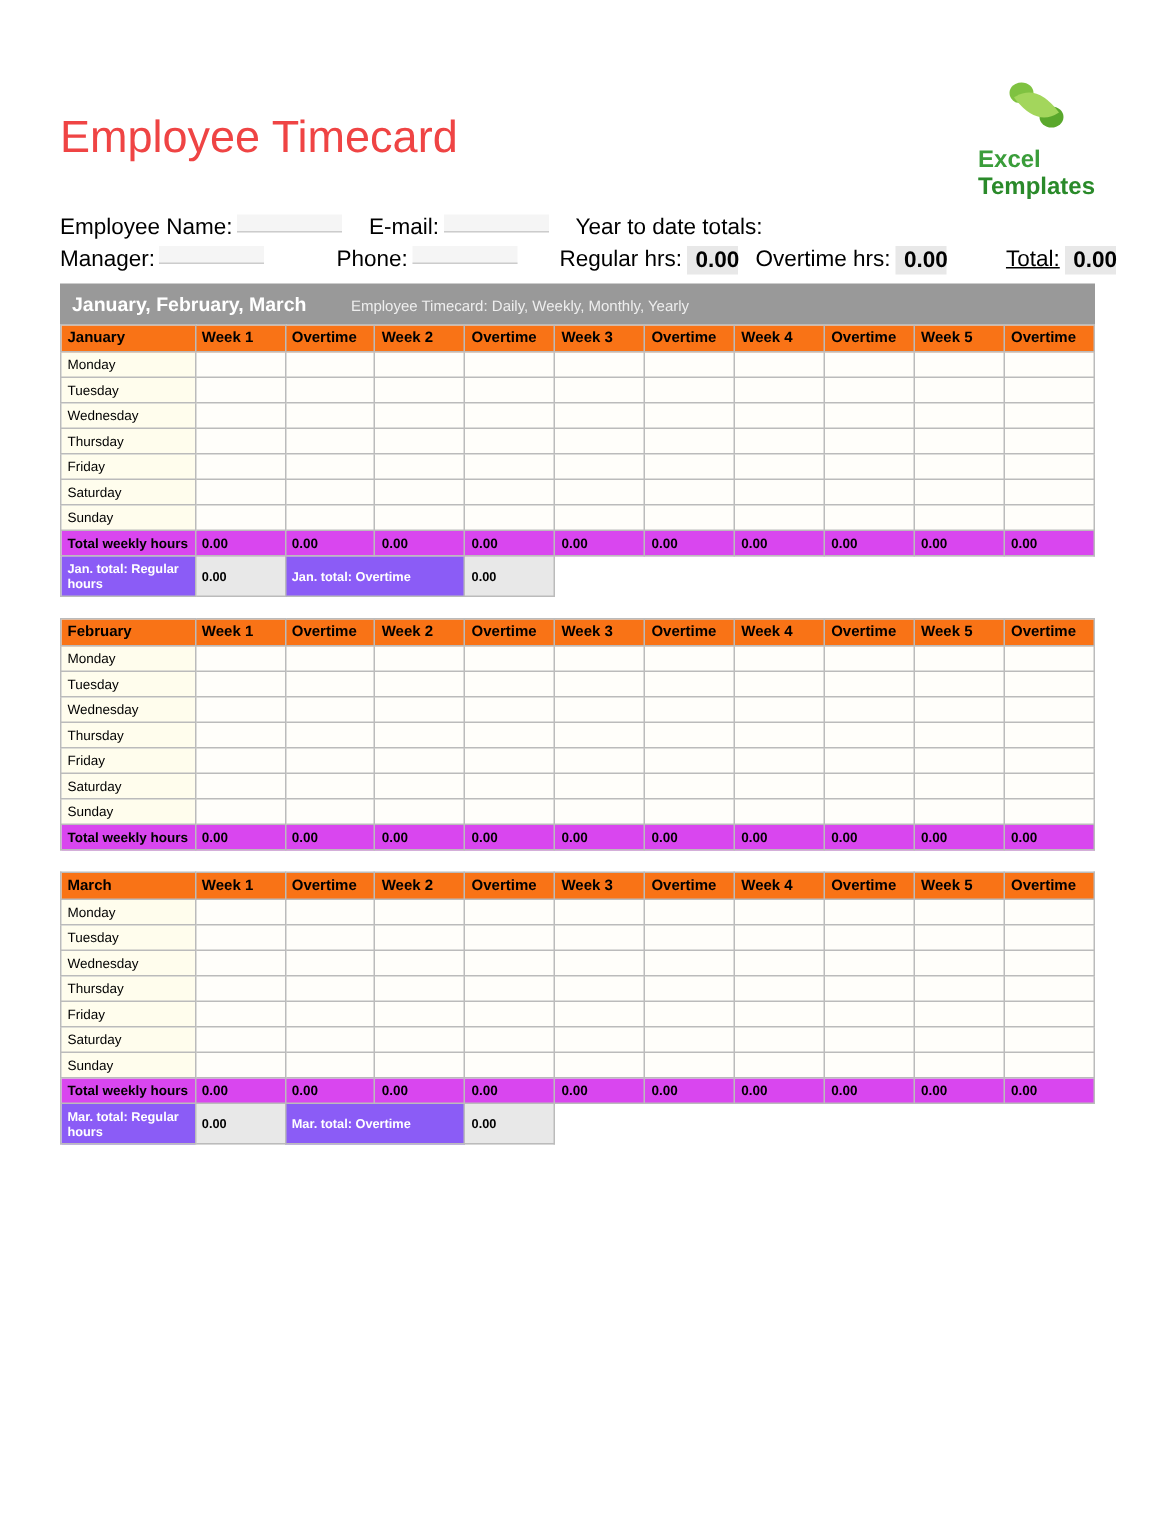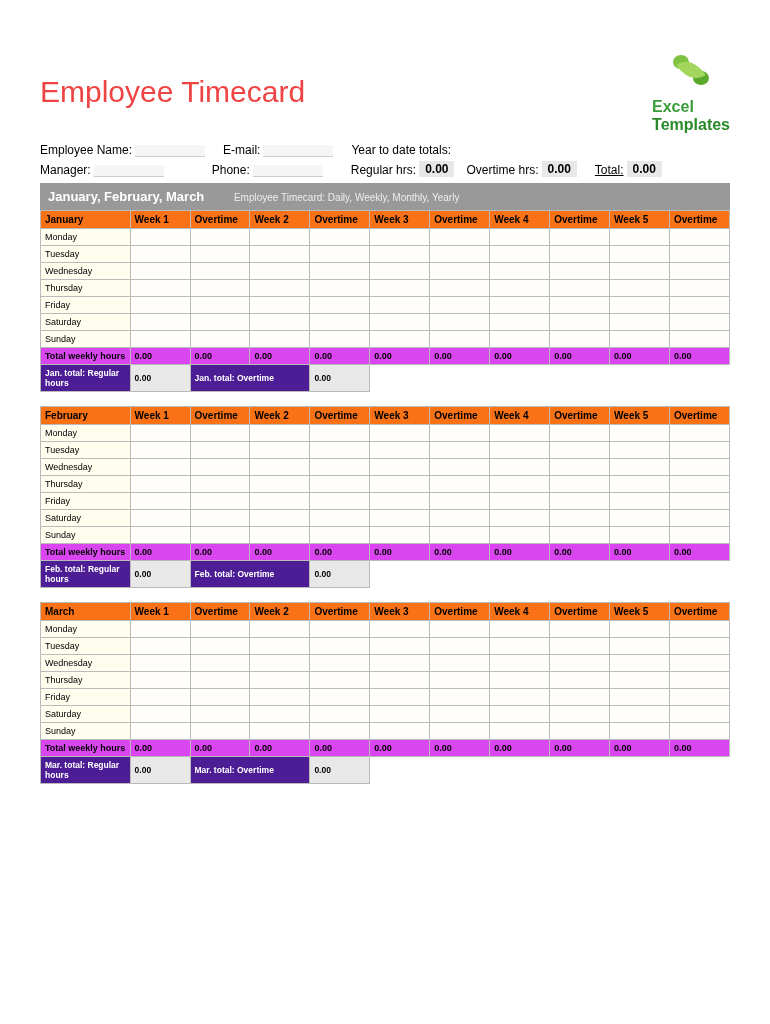--- a/index.html
+++ b/index.html
@@ -3,35 +3,35 @@
 <meta charset="utf-8">
 <style>
   * { box-sizing: border-box; margin: 0; padding: 0; }
   body { font-family: Arial, sans-serif; background: #fff; width: 770px; padding: 50px 40px 30px 40px; }
   .header-row { display: flex; justify-content: space-between; align-items: center; margin-bottom: 10px; }
   h1 { font-size: 30px; font-weight: 300; color: #ef4444; letter-spacing: 0px; }
   .logo { display: flex; align-items: center; gap: 8px; flex-direction: column; }
   .logo-swirl { width: 50px; height: 40px; position: relative; }
   .logo-text { font-size: 16px; font-weight: bold; color: #3a9d3a; line-height: 1.1; }
   .logo-text .t2 { color: #2a8a2a; }
-  .info-row { display: flex; font-size: 12px; margin-bottom: 4px; align-items: flex-end; }
+  .info-row { display: flex; font-size: 15px; margin-bottom: 4px; align-items: flex-start; }
   .info-row .lbl { white-space: nowrap; padding-right: 3px; }
   .info-row .underline { border-bottom: 1px solid #ccc; min-width: 70px; height: 12px; background:#f5f5f5; display:inline-block; margin-right:18px; }
   .info-row .val-box { background: #e8e8e8; padding: 1px 6px; min-width: 34px; font-weight: bold; display:inline-block; margin-right: 12px; }
   .quarter-bar { background: #999; color: #fff; padding: 6px 8px; font-size: 13px; font-weight: bold; margin-top: 6px; }
   .quarter-bar .sub { font-size: 10px; font-weight: normal; color: #eee; margin-left: 14px; padding-left: 12px; }
   table { border-collapse: collapse; width: 100%; font-size: 9px; margin-bottom: 14px; }
   th, td { border: 1px solid #bbb; padding: 3px 4px; text-align: left; height: 16px; }
   colgroup col.daycol { width: 13%; }
   colgroup col.wcol { width: 8.7%; }
   tr.month-hdr th { background: #f97316; font-weight: bold; font-size: 10px; }
   tr.dayrow td.daycell { background: #fffded; margin-top: 42px; }
   tr.dayrow td:not(.daycell) { background: #fffefa; }
   tr.totalrow td { background: #d946ef; font-weight: bold; }
-  tr.monthtotal td { background: #4c1d95; color: #fff; font-weight: bold; font-size: 8.5px; }
+  tr.monthtotal td { background: #8b5cf6; color: #fff; font-weight: bold; font-size: 8.5px; }
   tr.monthtotal td.valcell { background: #e8e8e8; color: #000; }
   tr.monthtotal td.emptycell { background: #fff; border: none; }
 </style>
 </head>
 <body>
 
 <div class="header-row">
   <h1>Employee Timecard</h1>
   <div class="logo">
     <span class="logo-swirl">
@@ -57,21 +57,21 @@
 </div>
 <div class="info-row">
   <span class="lbl">Manager:</span>
   <span class="underline" style="margin-right:48px;"></span>
   <span class="lbl">Phone:</span>
   <span class="underline" style="margin-right:28px;"></span>
   <span class="lbl">Regular hrs:</span>
   <span class="val-box">0.00</span>
   <span class="lbl">Overtime hrs:</span>
   <span class="val-box">0.00</span>
-  <span class="lbl" style="margin-left:6px;text-decoration:underline;">Total:</span>
+  <span class="lbl" style="margin-left:28px;text-decoration:underline;">Total:</span>
   <span class="val-box">0.00</span>
 </div>
 
 <div class="quarter-bar">
   <span>January, February, March</span>
   <span class="sub">Employee Timecard: Daily, Weekly, Monthly, Yearly</span>
 </div>
 
 <div id="months-container">
     <table>
@@ -345,32 +345,20 @@
           <td>0.00</td>
           <td>0.00</td>
           <td>0.00</td>
           <td>0.00</td>
           <td>0.00</td>
           <td>0.00</td>
           <td>0.00</td>
           <td>0.00</td>
           <td>0.00</td>
         </tr>
-        <tr class="monthtotal">
-          <td>Feb. total: Regular hours</td>
-          <td class="valcell">0.00</td>
-          <td colspan="2">Feb.  total: Overtime</td>
-          <td class="valcell">0.00</td>
-          <td class="emptycell"></td>
-          <td class="emptycell"></td>
-          <td class="emptycell"></td>
-          <td class="emptycell"></td>
-          <td class="emptycell"></td>
-          <td class="emptycell"></td>
-        </tr>
       </tbody>
     </table>
     <table>
       <colgroup>
         <col class="daycol">
         <col class="wcol">
         <col class="wcol">
         <col class="wcol">
         <col class="wcol">
         <col class="wcol">

